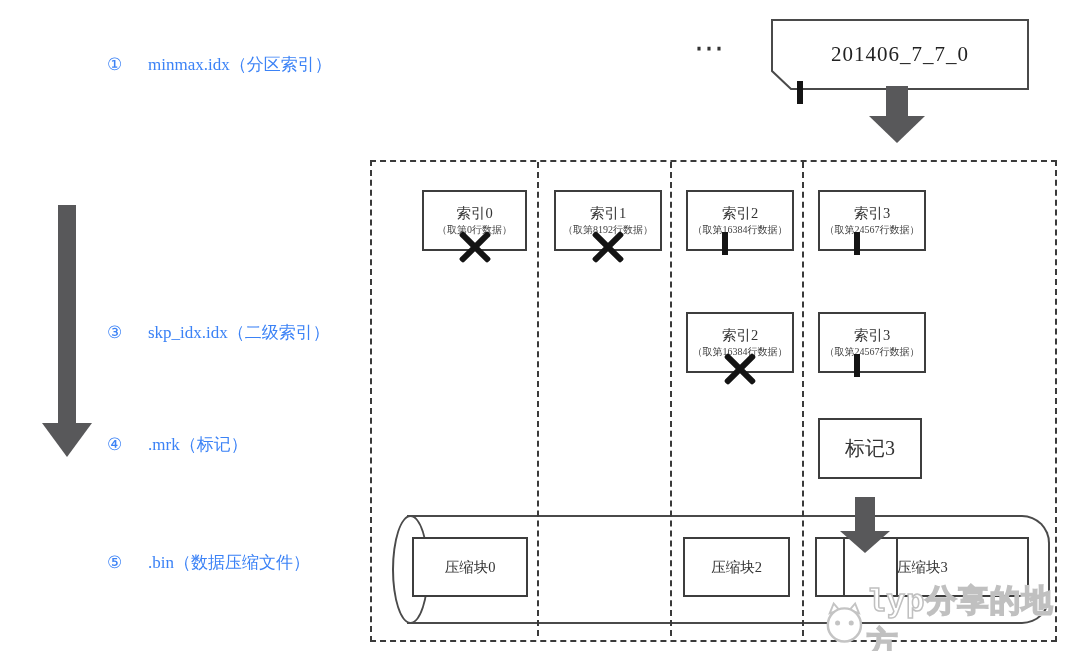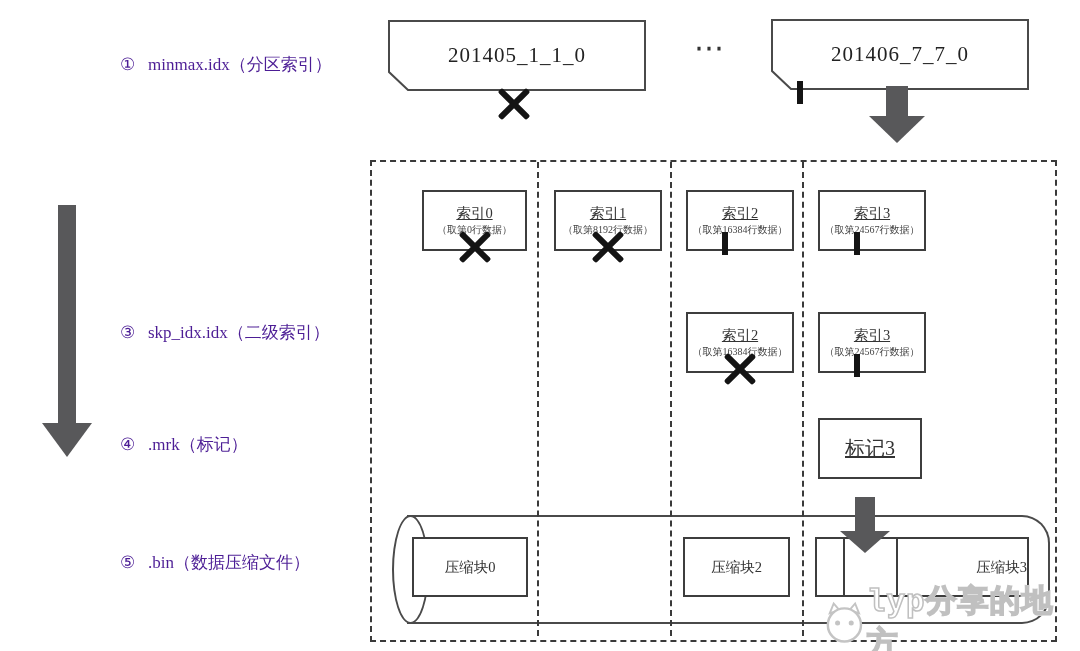--- a/index.html
+++ b/index.html
@@ -1,21 +1,21 @@
 <!DOCTYPE html>
 <html><head>
 <meta charset="utf-8">
 <style>
   html,body{margin:0;padding:0;background:#fff;}
   #stage{
     position:relative;width:1080px;height:651px;background:#ffffff;overflow:hidden;
     font-family:"Liberation Serif","DejaVu Serif",serif;color:#222;
   }
   
-  .side-label{position:absolute;left:107px;font-size:17px;white-space:nowrap;color:#4c1d95;text-align:center;}
+  .side-label{position:absolute;left:107px;font-size:17px;white-space:nowrap;color:#3b82f6;}
   .side-label .num{display:inline-block;width:41px;font-size:17px;}
   
   .big-arrow{position:absolute;}
   .big-arrow .shaft{margin:0 auto;background:#58585a;}
   .big-arrow .head{width:0;height:0;margin:0 auto;}
   #left-arrow{left:42px;top:205px;width:50px;}
   #left-arrow .shaft{width:18px;height:218px;}
   #left-arrow .head{border-left:25px solid transparent;border-right:25px solid transparent;border-top:34px solid #58585a;}
   #part-arrow{left:869px;top:86px;width:56px;z-index:6;}
   #part-arrow .shaft{width:22px;height:30px;}
@@ -31,42 +31,42 @@
   #part-left{left:388px;top:20px;}
   #part-right{left:771px;top:19px;}
   #ellipsis{position:absolute;left:694px;top:30px;font-size:30px;color:#333;letter-spacing:2px;}
   
   #dash-box{position:absolute;left:370px;top:160px;width:683px;height:478px;
     border:2px dashed #3a3a3a;z-index:1;}
   .dash-div{position:absolute;top:162px;height:474px;width:0;border-left:2px dashed #3a3a3a;z-index:3;}
   
   .ibox{position:absolute;background:#fff;border:2px solid #3d3d3d;z-index:4;
     display:flex;flex-direction:column;align-items:center;justify-content:center;}
-  .ibox .t{font-size:14.5px;color:#333;line-height:19px;text-decoration:underline;}
+  .ibox .t{font-size:14.5px;color:#333;line-height:19px;}
   .ibox .s{font-size:10px;color:#444;line-height:14px;white-space:nowrap;}
   
   .xmark{position:absolute;width:40px;height:40px;z-index:5;}
   .xmark::before,.xmark::after{content:"";position:absolute;left:0;top:17px;width:40px;height:6px;background:#141414;border-radius:2px;}
   .xmark::before{transform:rotate(45deg);}
   .xmark::after{transform:rotate(-45deg);}
   .checkwrap{position:absolute;width:40px;height:30px;z-index:5;}
   .check{width:26px;height:13px;border-left:6px solid #141414;border-bottom:6px solid #141414;transform:rotate(-45deg);margin:4px 0 0 4px;}
   
   #mrk-box{left:818px;top:418px;width:100px;height:57px;}
   #mrk-box .t{font-size:20px;}
   
   #cyl-body{position:absolute;left:407px;top:515px;width:641px;height:105px;background:#fff;
     border:2px solid #4a4a4a;border-left:none;border-radius:0 28px 28px 0;z-index:2;}
   #cyl-cap{position:absolute;left:392px;top:515px;width:33px;height:105px;background:#fff;
     border:2px solid #4a4a4a;border-radius:50%;z-index:3;}
   .cblock{position:absolute;top:537px;height:56px;background:#fff;border:2px solid #3d3d3d;z-index:4;
     display:flex;align-items:center;justify-content:center;font-size:14.5px;color:#333;}
   #cblock3{justify-content:flex-start;}
   #cblock3 .inline{position:absolute;top:0;bottom:0;width:2px;background:#3d3d3d;}
-  #cblock3 .lbl{position:absolute;left:80px;right:0;text-align:right;}
+  #cblock3 .lbl{position:absolute;left:80px;right:0;text-align:left;}
   
   #watermark{position:absolute;left:822px;top:580px;z-index:9;display:flex;align-items:center;
     color:#cbcbcb;text-shadow:0 1px 0 #fff;font-family:"Liberation Sans","DejaVu Sans",sans-serif;}
   #watermark .wm-text{font-size:31px;font-weight:bold;letter-spacing:1px;
     color:rgba(255,255,255,0.55);font-family:Liberation Mono, monospace;-webkit-text-stroke:1.5px #c0c0c0;}
 </style>
 </head>
 <body>
 
 <div id="stage">
@@ -82,27 +82,20 @@
   </div>
   <div class="side-label" style="top:551px">
     <span class="num">⑤</span><span>.bin（数据压缩文件）</span>
   </div>
 
   <div class="big-arrow" id="left-arrow">
     <div class="shaft"></div>
       <div class="head"></div>
   </div>
 
-  <div class="part-box" id="part-left">
-    <svg width="258" height="71" viewBox="0 0 258 71">
-      <polygon points="1,1 257,1 257,70 20,70 1,52" fill="#ffffff" stroke="#4a4a4a" stroke-width="2"></polygon>
-    </svg>
-    <div class="cap">201405_1_1_0</div>
-    <span class="xmark" style="left:106px;top:64px"></span>
-  </div>
 
   <div id="ellipsis">⋯</div>
 
   <div class="part-box" id="part-right">
     <svg width="258" height="71" viewBox="0 0 258 71">
       <polygon points="1,1 257,1 257,70 20,70 1,52" fill="#ffffff" stroke="#4a4a4a" stroke-width="2"></polygon>
     </svg>
     <div class="cap">201406_7_7_0</div>
     <span class="checkwrap" style="left:22px;top:62px"><span class="check"></span></span>
   </div>

